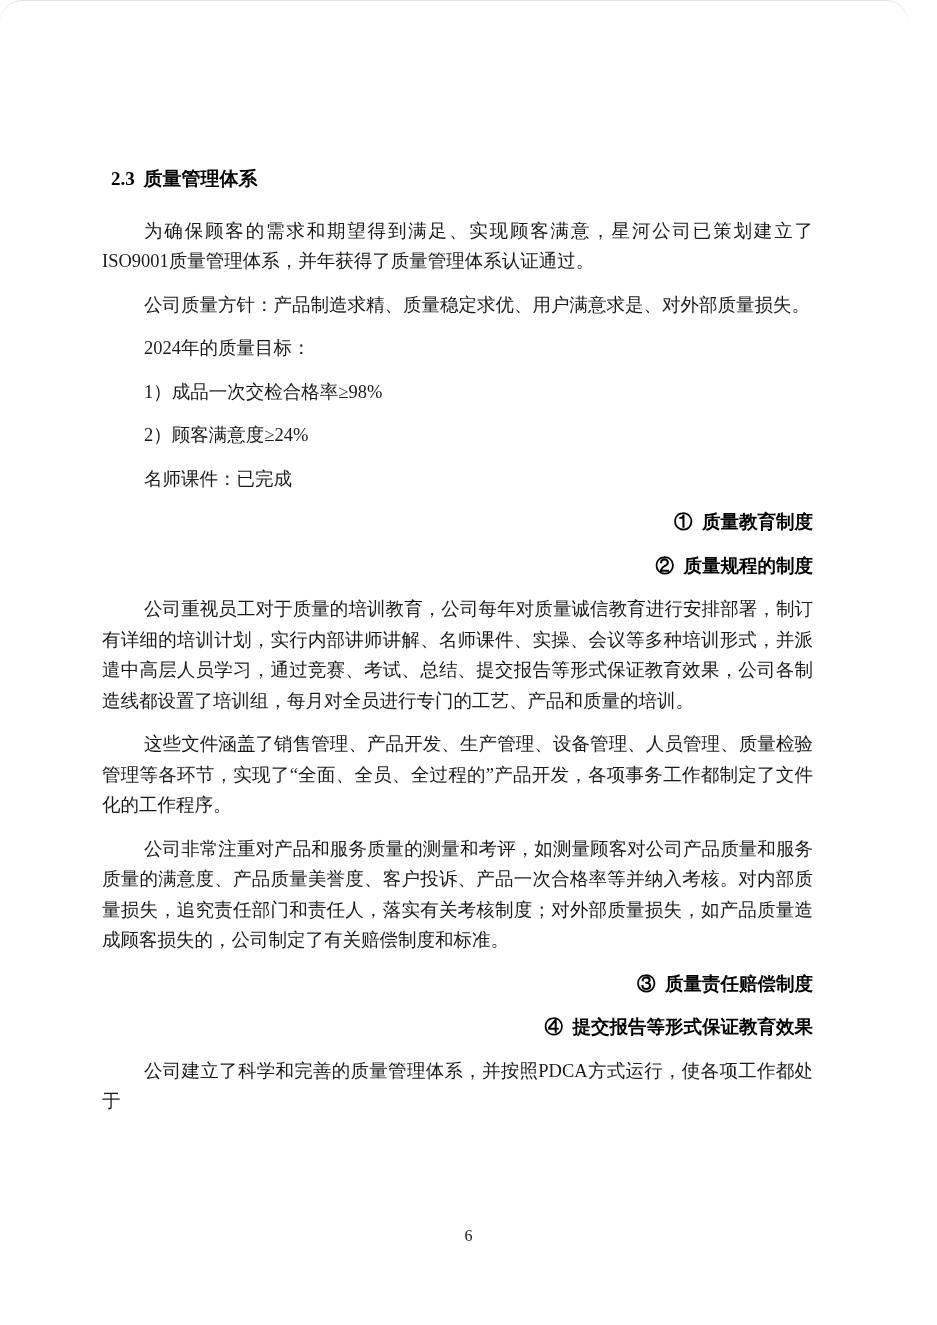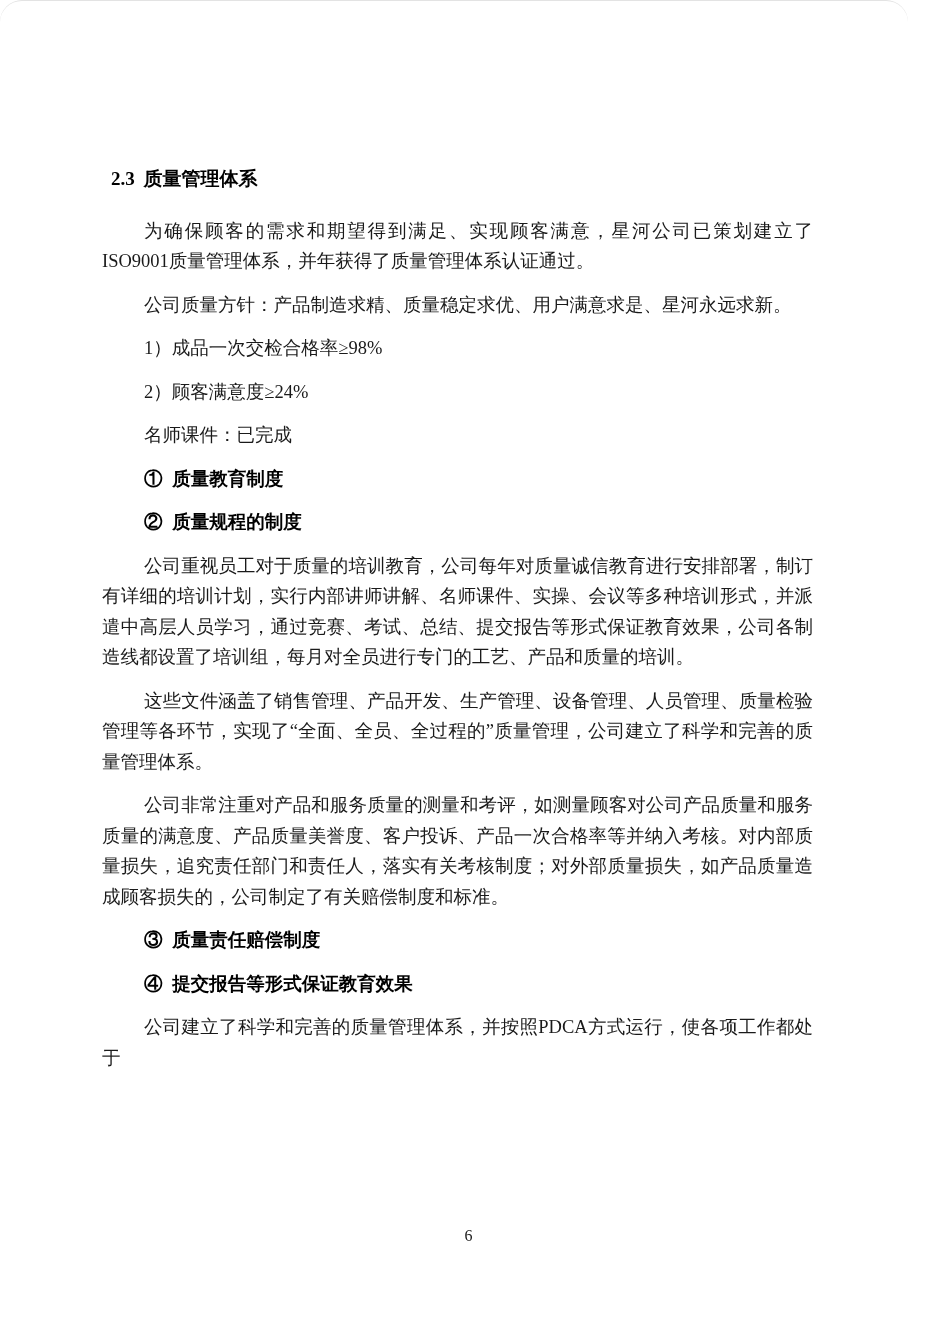--- a/index.html
+++ b/index.html
@@ -42,21 +42,21 @@
   .para {
     font-size: 18.5px;
     line-height: 30.5px;
     margin: 0 12px 13px 0;
     text-align: justify;
     text-indent: 42px;
     color: #1a1a1a;
   }
   .para.sub {
     font-weight: bold;
-    text-align: left;
+    text-align: right;
     word-spacing: 5px;
     color: #000000;
   }
   .footer {
     position: absolute;
     top: 1225px;
     left: 0;
     width: 937px;
     text-align: center;
     font-size: 16px;
@@ -65,30 +65,31 @@
   }
 </style>
 </head>
 <body>
 
 <div class="page">
   <div class="content">
     <h2 class="doc-heading">2.3 质量管理体系</h2>
 
     <p class="para">为确保顾客的需求和期望得到满足、实现顾客满意，星河公司已策划建立了ISO9001质量管理体系，并年获得了质量管理体系认证通过。</p>
-    <p class="para">公司质量方针：产品制造求精、质量稳定求优、用户满意求是、星河永远求新。</p>
+    <p class="para">公司质量方针：产品制造求精、质量稳定求优、用户满意求是、对外部质量损失。</p>
+    <p class="para">2024年的质量目标：</p>
     <p class="para">1）成品一次交检合格率≥98%</p>
     <p class="para">2）顾客满意度≥24%</p>
     <p class="para">名师课件：已完成</p>
 
     <p class="para sub">① 质量教育制度</p>
     <p class="para sub">② 质量规程的制度</p>
 
     <p class="para">公司重视员工对于质量的培训教育，公司每年对质量诚信教育进行安排部署，制订有详细的培训计划，实行内部讲师讲解、名师课件、实操、会议等多种培训形式，并派遣中高层人员学习，通过竞赛、考试、总结、提交报告等形式保证教育效果，公司各制造线都设置了培训组，每月对全员进行专门的工艺、产品和质量的培训。</p>
-    <p class="para">这些文件涵盖了销售管理、产品开发、生产管理、设备管理、人员管理、质量检验管理等各环节，实现了“全面、全员、全过程的”质量管理，公司建立了科学和完善的质量管理体系。</p>
+    <p class="para">这些文件涵盖了销售管理、产品开发、生产管理、设备管理、人员管理、质量检验管理等各环节，实现了“全面、全员、全过程的”产品开发，各项事务工作都制定了文件化的工作程序。</p>
 
     <p class="para">公司非常注重对产品和服务质量的测量和考评，如测量顾客对公司产品质量和服务质量的满意度、产品质量美誉度、客户投诉、产品一次合格率等并纳入考核。对内部质量损失，追究责任部门和责任人，落实有关考核制度；对外部质量损失，如产品质量造成顾客损失的，公司制定了有关赔偿制度和标准。</p>
     <p class="para sub">③ 质量责任赔偿制度</p>
 
     <p class="para sub">④ 提交报告等形式保证教育效果</p>
     <p class="para">公司建立了科学和完善的质量管理体系，并按照PDCA方式运行，使各项工作都处于</p>
   </div>
 
   <div class="footer">6</div>
 </div>

